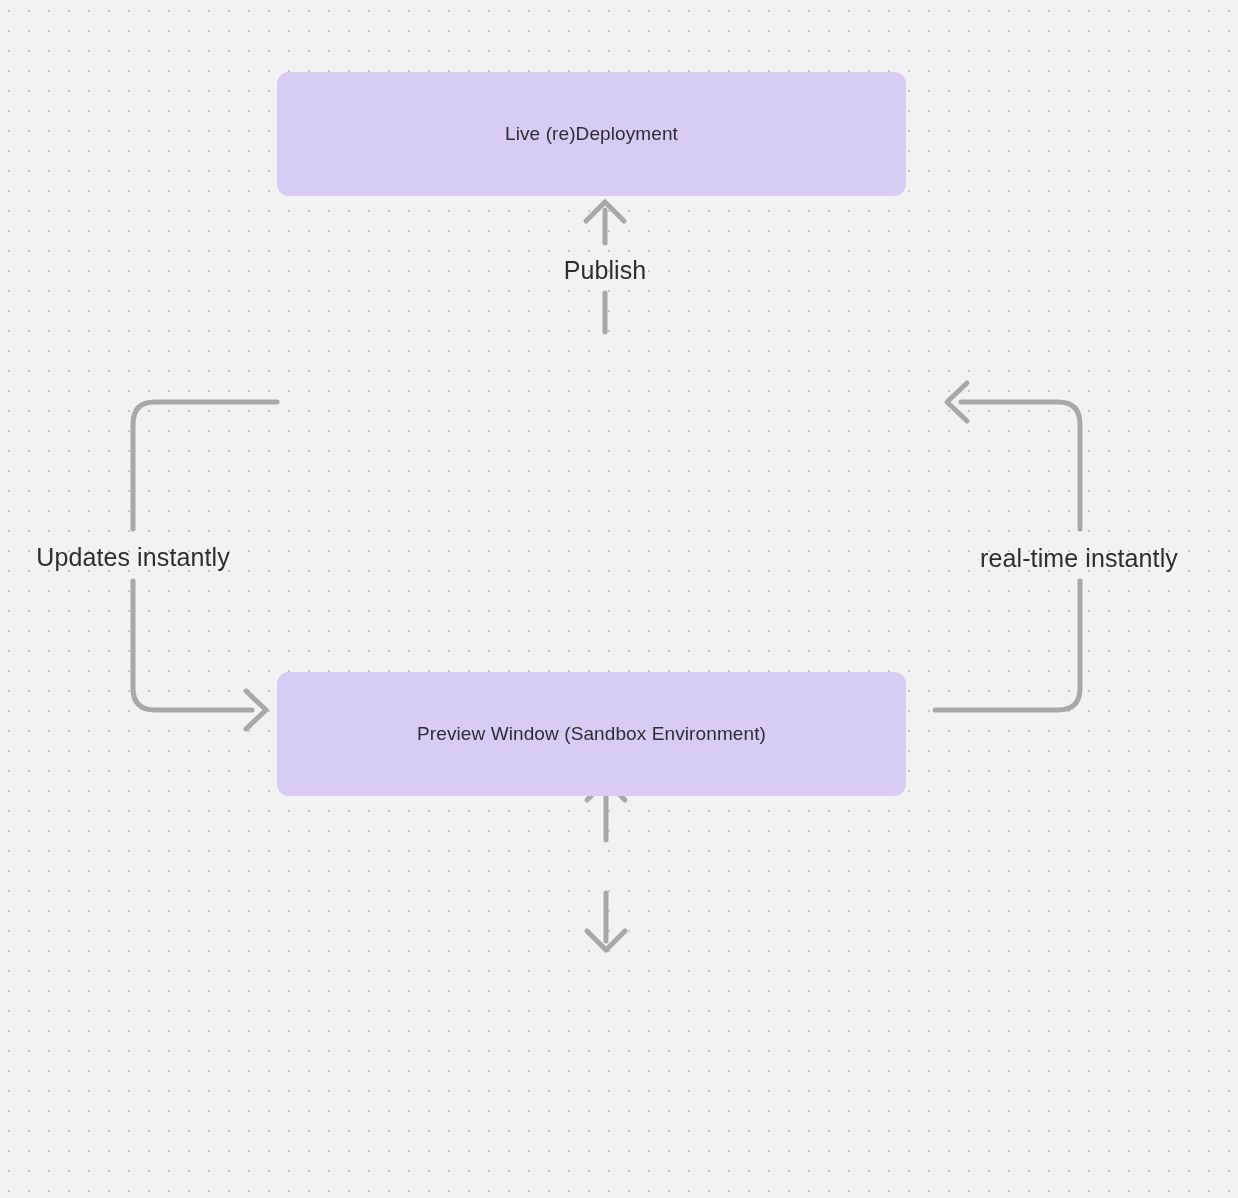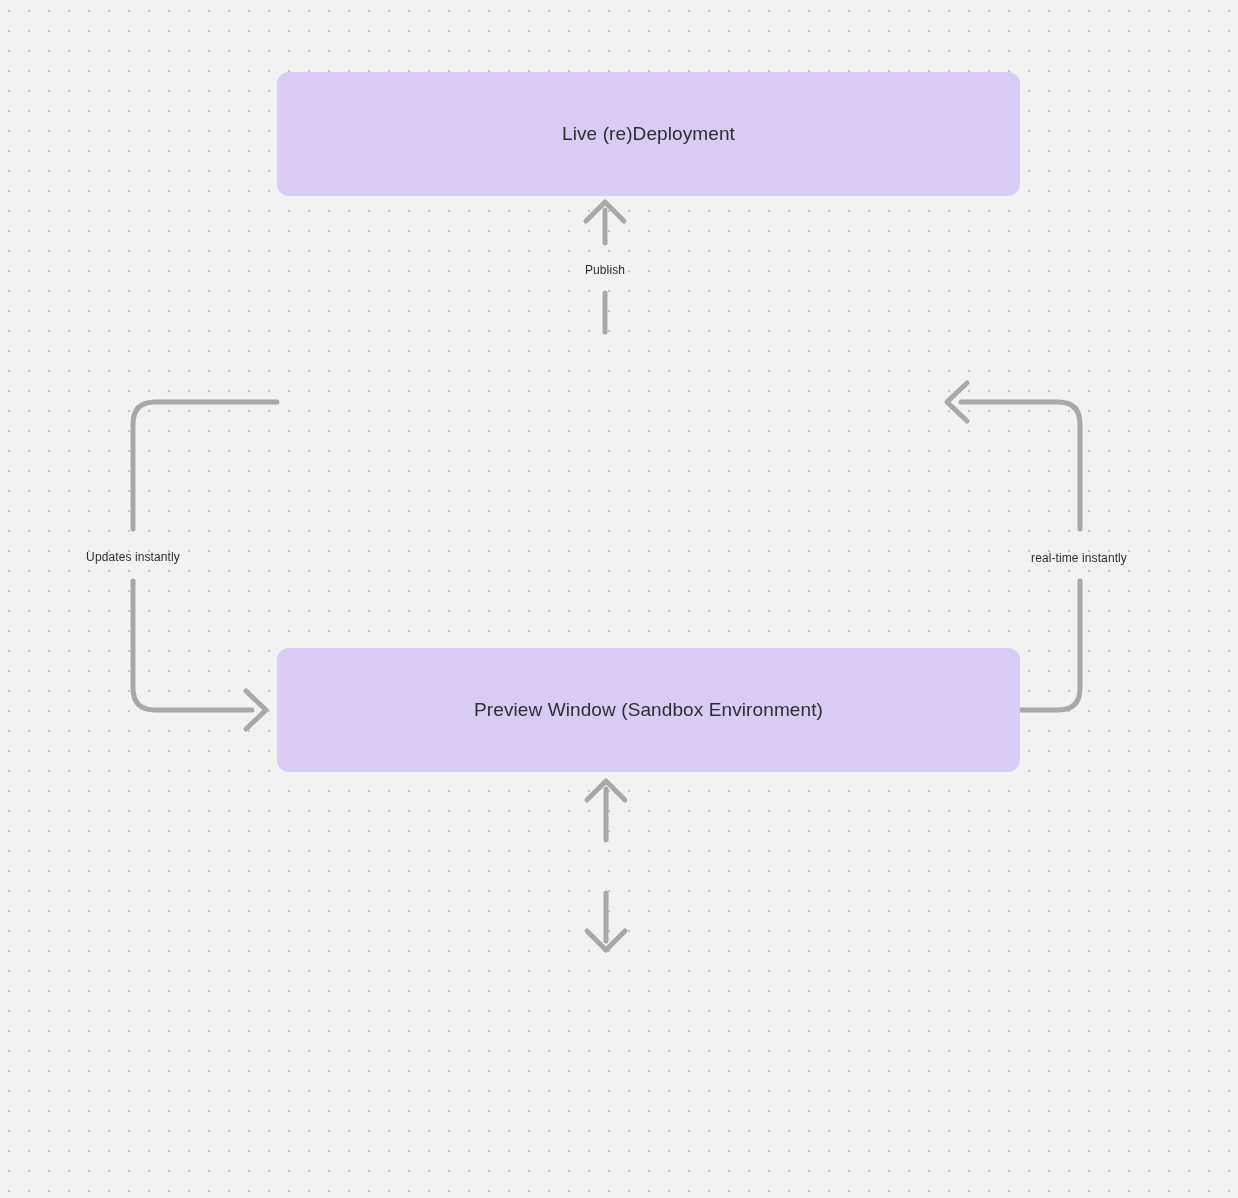--- a/index.html
+++ b/index.html
@@ -32,41 +32,41 @@
   .connectors path {
     fill: none;
     stroke: var(--arrow);
     stroke-width: 5;
     stroke-linecap: round;
     stroke-linejoin: round;
   }
   .node {
     position: absolute;
     left: 277px;
-    width: 743px;
+    width: 629px;
     height: 124px;
     background: var(--node-fill);
     border-radius: 12px;
     display: flex;
     align-items: center;
     justify-content: center;
     text-align: center;
     font-size: 19px;
     color: var(--node-text);
     letter-spacing: 0.1px;
   }
   .node-live        { top: 72px;  }
   .node-user        { top: 339px; }
-  .node-preview     { top: 648px; }
+  .node-preview     { top: 672px; }
   .node-devserver   { top: 957px; }
   .edge-label {
     position: absolute;
     transform: translate(-50%, -50%);
     white-space: nowrap;
-    font-size: 12px;
+    font-size: 25px;
     color: var(--label-text);
     letter-spacing: 0.1px;
   }
   .label-publish            { left: 605px;  top: 270px; }
   .label-updates-instantly  { left: 133px;  top: 557px; }
   .label-realtime-feedback  { left: 1079px; top: 558px; }
   .label-spun-up            { left: 606px;  top: 867px; }
 </style>
 </head>
 <body>

